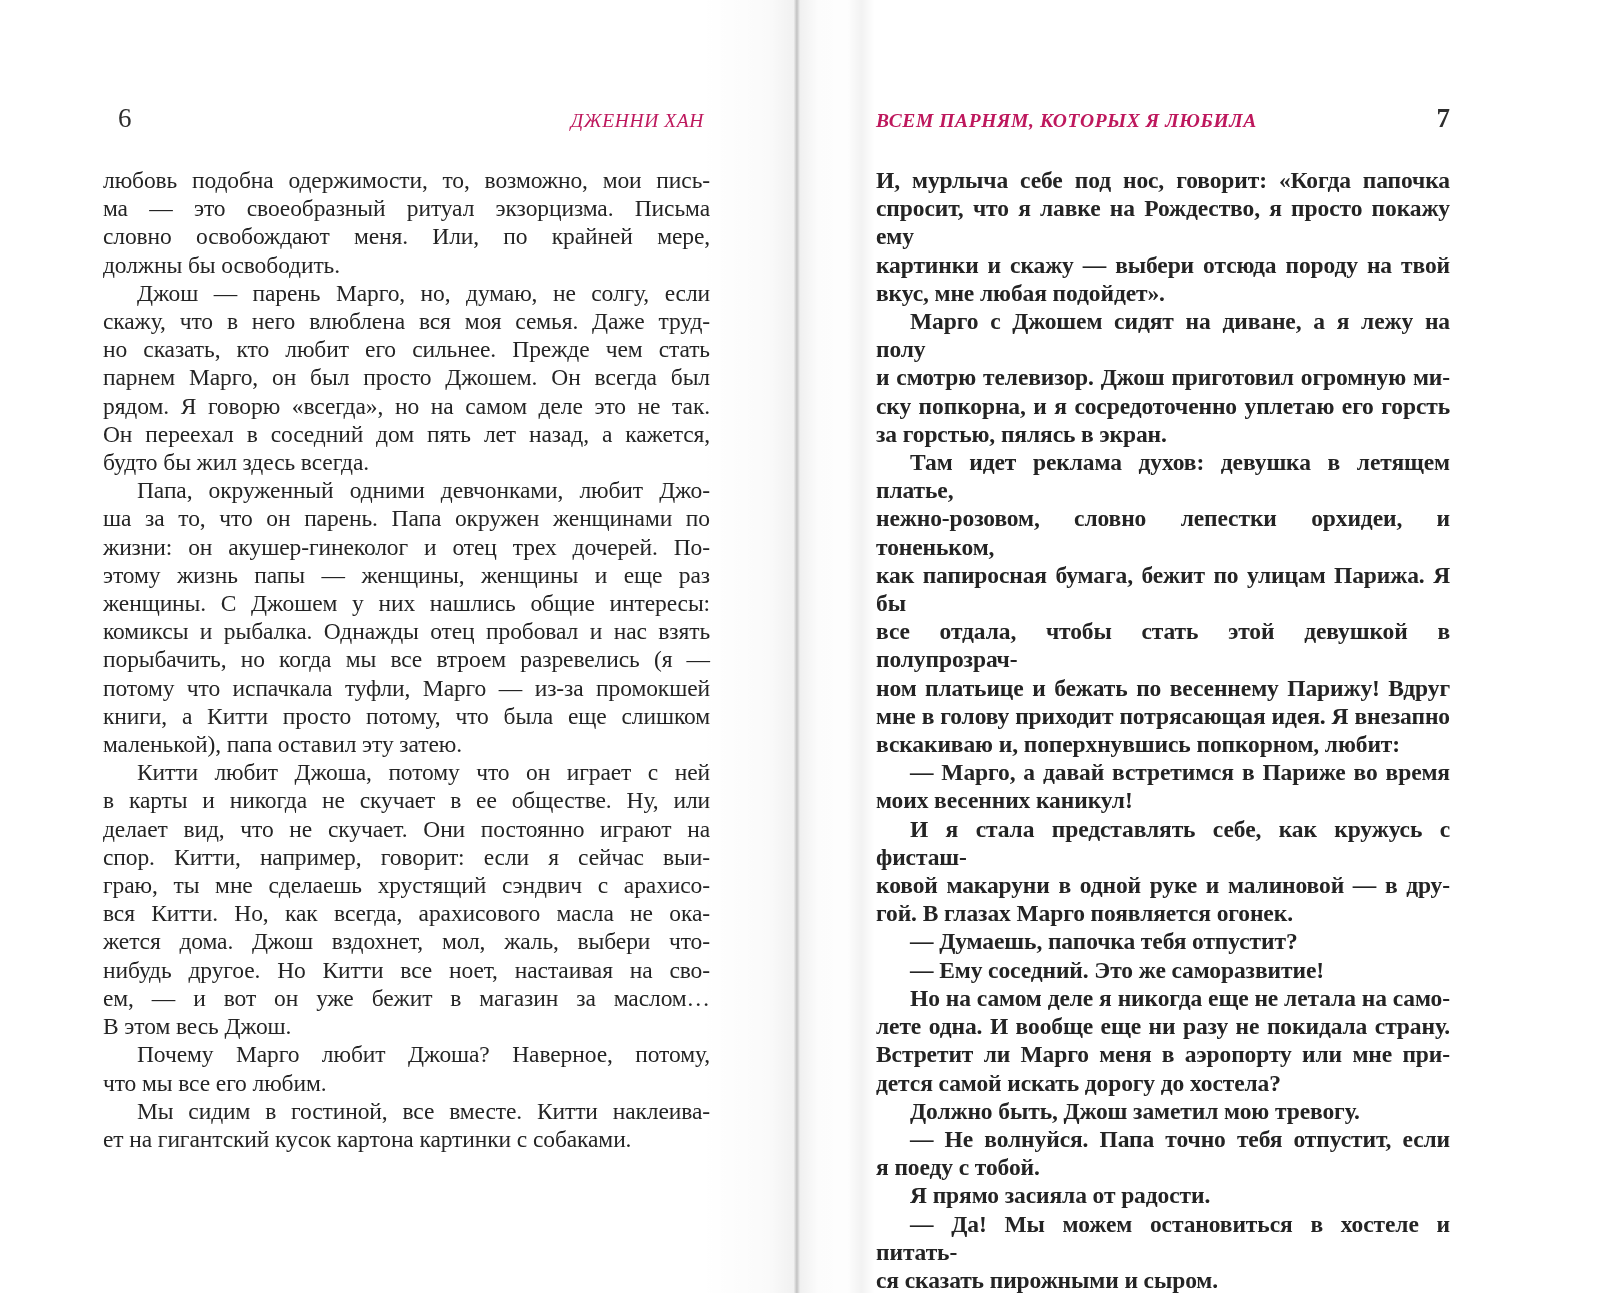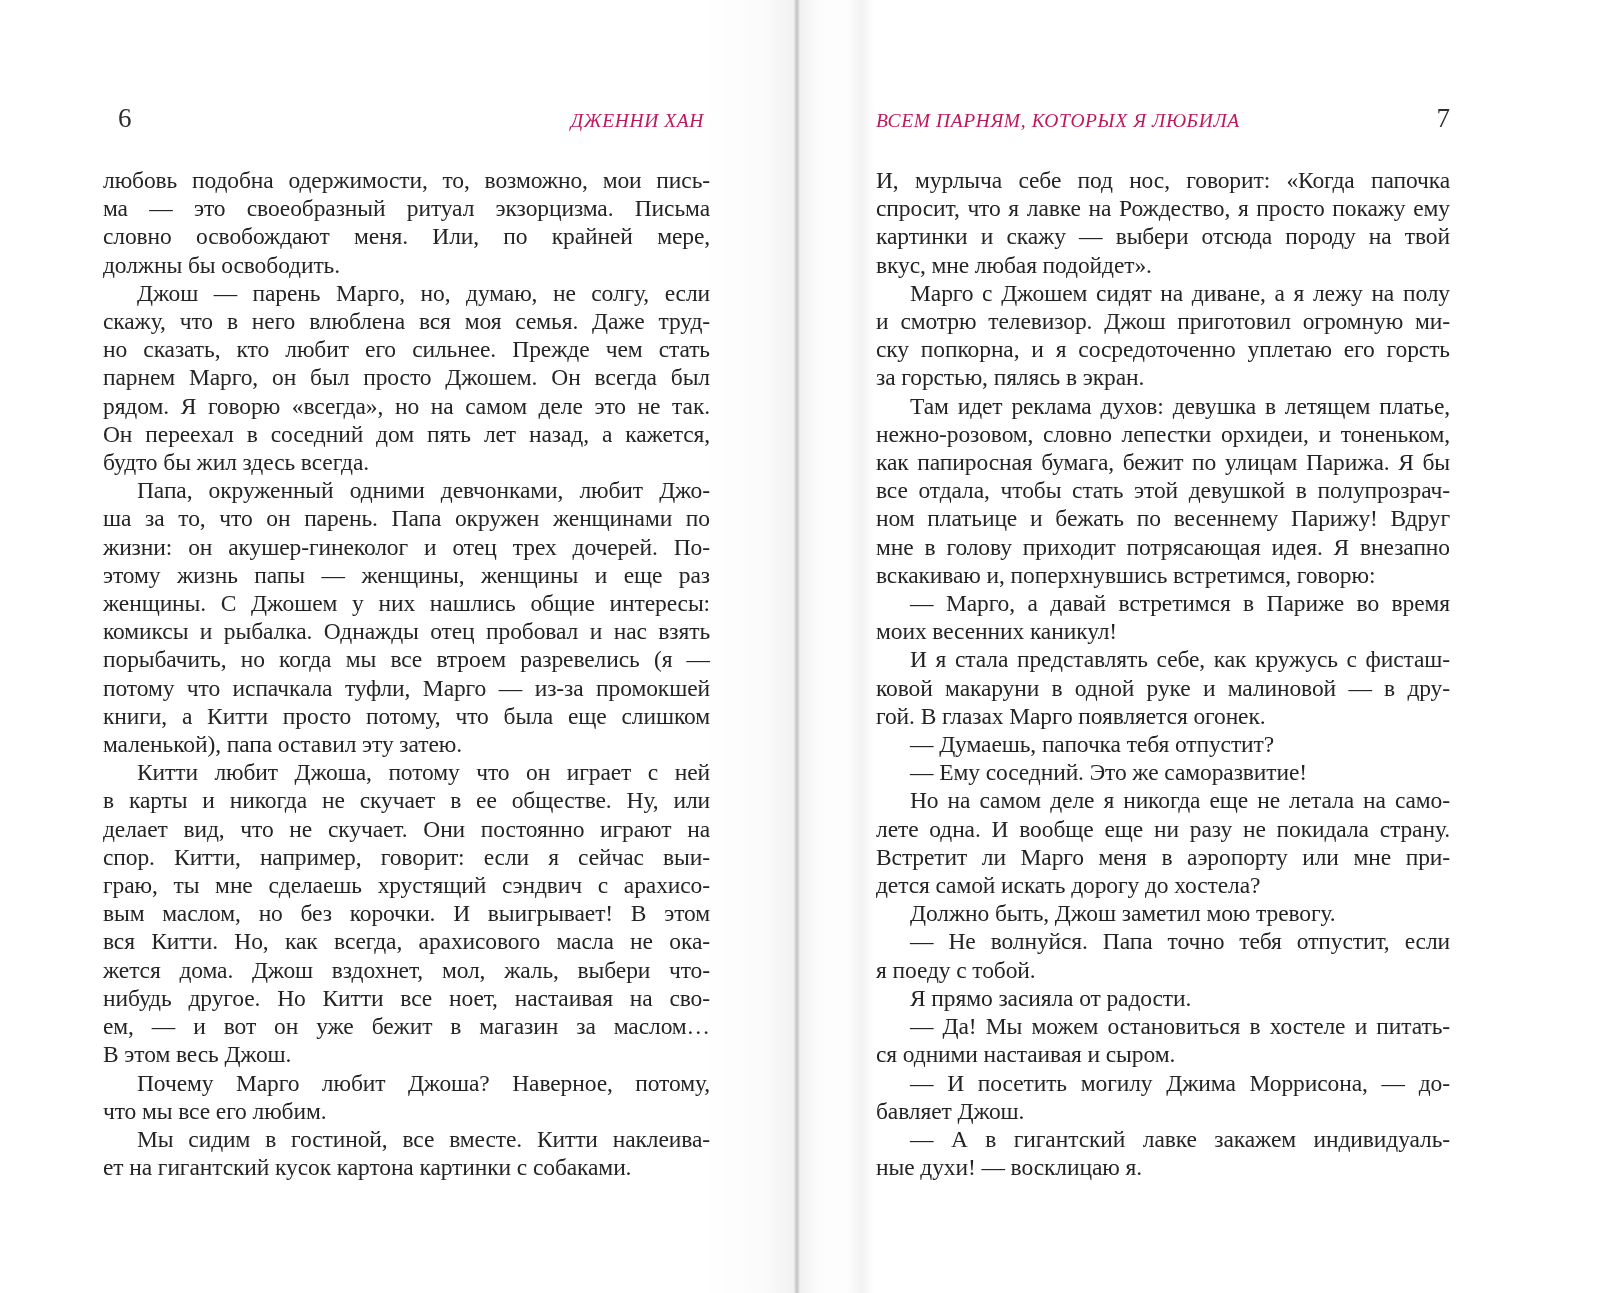--- a/index.html
+++ b/index.html
@@ -29,21 +29,21 @@
       rgba(0,0,0,0.240) 53.8%,
       rgba(0,0,0,0.060) 55.6%,
       rgba(0,0,0,0.012) 66%,
       rgba(0,0,0,0.008) 82%,
       rgba(0,0,0,0.050) 90%,
       rgba(0,0,0,0.000) 97%);
   }
 
   .page { position: absolute; top: 0; height: 100%; }
   .page-left  { left: 103px; width: 607px; }
-  .page-right { left: 876px; width: 574px; }
+  .page-right { left: 876px; width: 574px; font-weight: bold; }
 
   .page-header {
     position: absolute;
     top: 103px;
     left: 0; right: 0;
     display: flex;
     justify-content: space-between;
     align-items: baseline;
   }
   .page-number {
@@ -118,21 +118,20 @@
           <div class="line">потому что испачкала туфли, Марго — из-за промокшей</div>
           <div class="line">книги, а Китти просто потому, что была еще слишком</div>
           <div class="line last">маленькой), папа оставил эту затею.</div>
         </div>
         <div class="paragraph">
           <div class="line indent">Китти любит Джоша, потому что он играет с ней</div>
           <div class="line">в карты и никогда не скучает в ее обществе. Ну, или</div>
           <div class="line">делает вид, что не скучает. Они постоянно играют на</div>
           <div class="line">спор. Китти, например, говорит: если я сейчас выи-</div>
           <div class="line">граю, ты мне сделаешь хрустящий сэндвич с арахисо-</div>
-          <div class="line">вым маслом, но без корочки. И выигрывает! В этом</div>
           <div class="line">вся Китти. Но, как всегда, арахисового масла не ока-</div>
           <div class="line">жется дома. Джош вздохнет, мол, жаль, выбери что-</div>
           <div class="line">нибудь другое. Но Китти все ноет, настаивая на сво-</div>
           <div class="line">ем, — и вот он уже бежит в магазин за маслом…</div>
           <div class="line last">В этом весь Джош.</div>
         </div>
         <div class="paragraph">
           <div class="line indent">Почему Марго любит Джоша? Наверное, потому,</div>
           <div class="line last">что мы все его любим.</div>
         </div>
@@ -161,21 +160,21 @@
           <div class="line">ску попкорна, и я сосредоточенно уплетаю его горсть</div>
           <div class="line last">за горстью, пялясь в экран.</div>
         </div>
         <div class="paragraph">
           <div class="line indent">Там идет реклама духов: девушка в летящем платье,</div>
           <div class="line">нежно-розовом, словно лепестки орхидеи, и тоненьком,</div>
           <div class="line">как папиросная бумага, бежит по улицам Парижа. Я бы</div>
           <div class="line">все отдала, чтобы стать этой девушкой в полупрозрач-</div>
           <div class="line">ном платьице и бежать по весеннему Парижу! Вдруг</div>
           <div class="line">мне в голову приходит потрясающая идея. Я внезапно</div>
-          <div class="line last">вскакиваю и, поперхнувшись встретимся, говорю:</div>
+          <div class="line last">вскакиваю и, поперхнувшись попкорном, любит:</div>
         </div>
         <div class="paragraph">
           <div class="line indent">— Марго, а давай встретимся в Париже во время</div>
           <div class="line last">моих весенних каникул!</div>
         </div>
         <div class="paragraph">
           <div class="line indent">И я стала представлять себе, как кружусь с фисташ-</div>
           <div class="line">ковой макаруни в одной руке и малиновой — в дру-</div>
           <div class="line last">гой. В глазах Марго появляется огонек.</div>
         </div>
@@ -196,21 +195,21 @@
         </div>
         <div class="paragraph">
           <div class="line indent">— Не волнуйся. Папа точно тебя отпустит, если</div>
           <div class="line last">я поеду с тобой.</div>
         </div>
         <div class="paragraph">
           <div class="line last indent">Я прямо засияла от радости.</div>
         </div>
         <div class="paragraph">
           <div class="line indent">— Да! Мы можем остановиться в хостеле и питать-</div>
-          <div class="line last">ся одними настаивая и сыром.</div>
+          <div class="line last">ся сказать пирожными и сыром.</div>
         </div>
         <div class="paragraph">
           <div class="line indent">— И посетить могилу Джима Моррисона, — до-</div>
           <div class="line last">бавляет Джош.</div>
         </div>
         <div class="paragraph">
           <div class="line indent">— А в гигантский лавке закажем индивидуаль-</div>
           <div class="line last">ные духи! — восклицаю я.</div>
         </div>
       </div>

